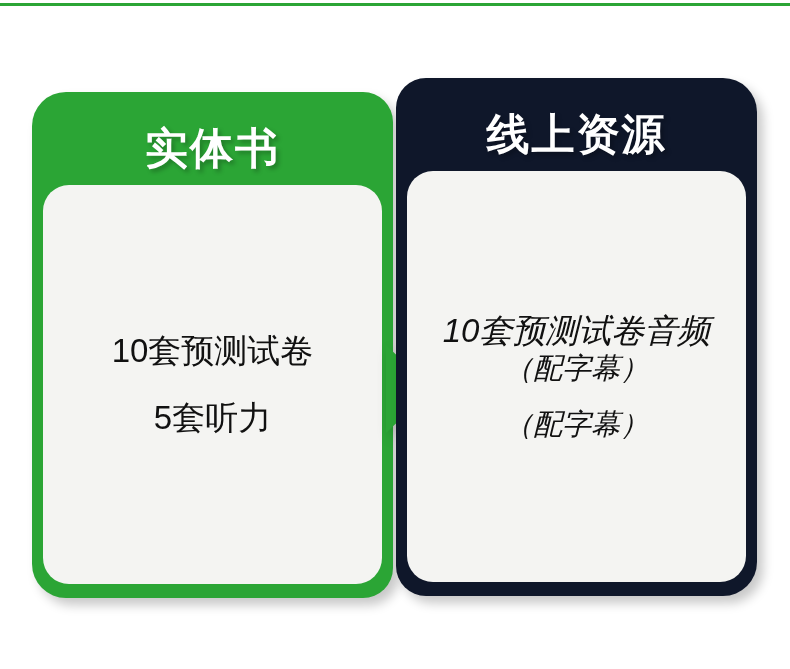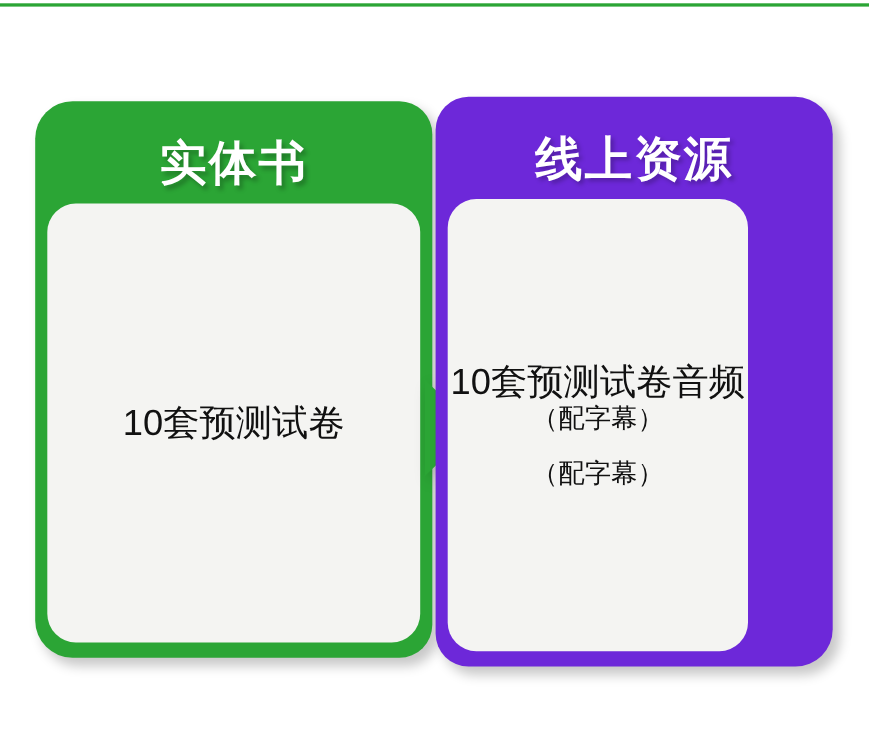--- a/index.html
+++ b/index.html
@@ -68,21 +68,21 @@
 
   .panel-line {
     color: #111111;
     font-size: 33px;
     line-height: 1.18;
     text-align: center;
     white-space: nowrap;
   }
   .panel-line .sub {
     display: block;
-    font-size: 24px;
+    font-size: 29px;
     line-height: 1.18;
   }
 
   
   #card-physical {
     left: 32px;
     top: 92px;
     width: 361px;
     height: 506px;
     background: #2BA535;
@@ -98,35 +98,36 @@
     height: 399px;
     border-radius: 26px;
   }
   #card-physical .panel-line {
     margin: 14px 0;
   }
 
   
   #card-online {
     left: 396px;
-    top: 88px;
+    top: 78px;
     width: 361px;
     height: 518px;
-    background: #6d28d9;
+    background: #0f172a;
     border-radius: 30px 34px 34px 30px;
   }
   #card-online .card-title {
     top: 28px;
   }
   #card-online .card-panel {
     left: 11px;
     top: 93px;
-    width: 273px;
+    width: 339px;
     height: 411px;
     border-radius: 26px;
+    font-style: italic;
   }
   #card-online .panel-line {
     margin: 11px 0;
   }
 
   
   .connector {
     position: absolute;
     left: 386px;
     top: 345px;
@@ -145,20 +146,23 @@
 
   <div class="top-rule"></div>
 
   <div class="card" id="card-physical">
     <div class="card-title">实体书</div>
 
     <div class="card-panel">
       <div class="panel-line">
         <span>10套预测试卷</span>
       </div>
+      <div class="panel-line">
+        <span>5套听力</span>
+      </div>
     </div>
   </div>
 
   <div class="connector">
     <svg width="48" height="88" viewBox="0 0 48 88" xmlns="http://www.w3.org/2000/svg">
       <polygon points="0,0 0,88 46,44" fill="#2BA535"></polygon>
     </svg>
   </div>
 
   <div class="card" id="card-online">

